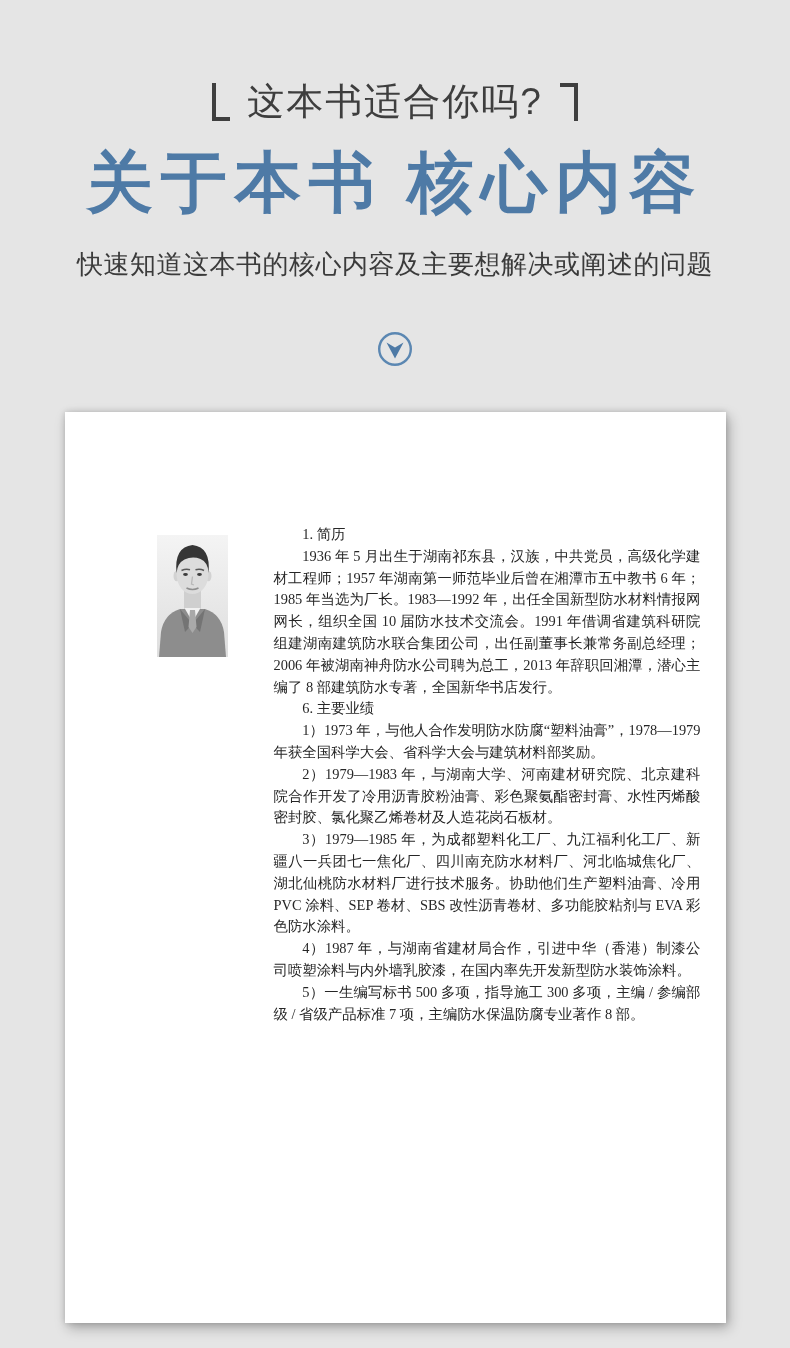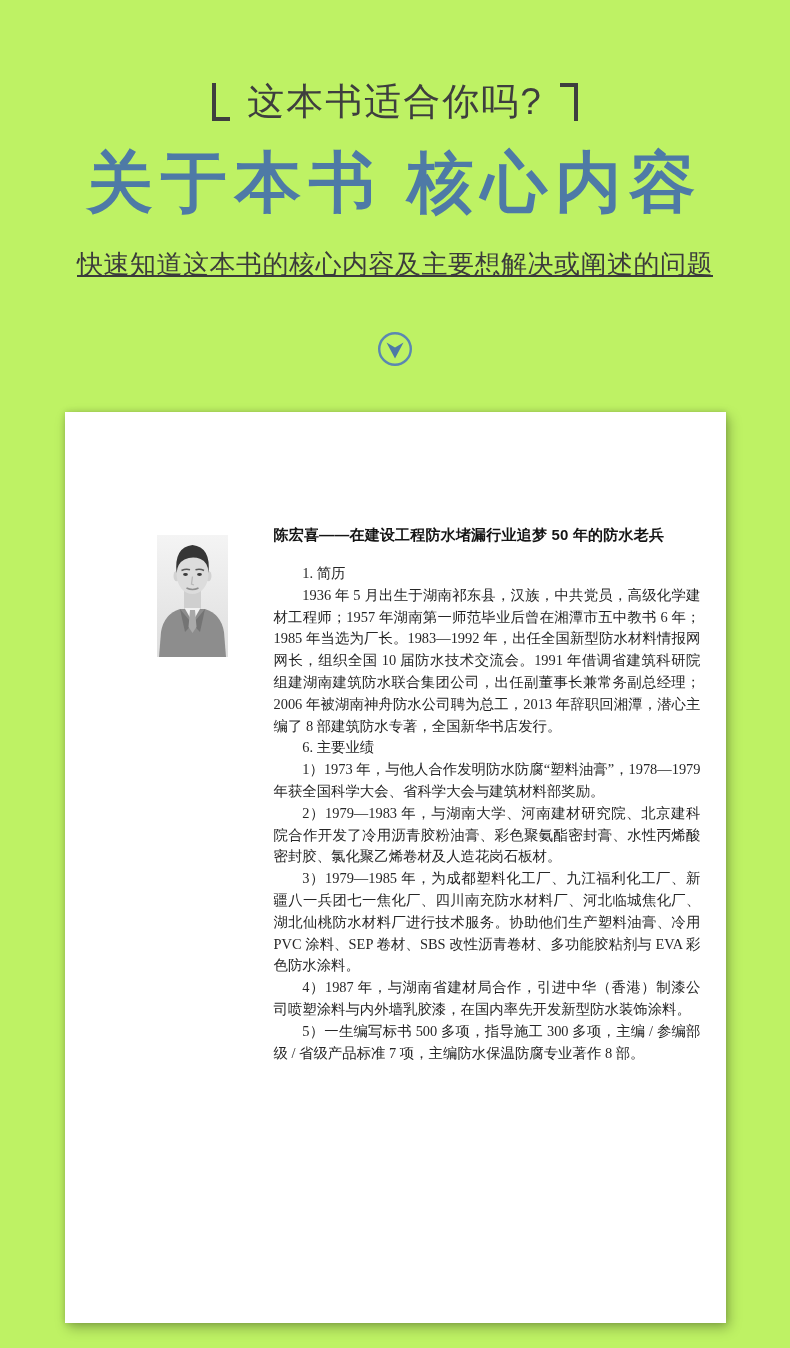--- a/index.html
+++ b/index.html
@@ -1,20 +1,20 @@
 <!DOCTYPE html>
 <html lang="zh"><head>
 <meta charset="utf-8">
 <style>
   html,body{margin:0;padding:0;background:#ffffff;}
   .canvas{
     position:relative;
     width:790px;height:1348px;
     margin:0 auto;
-    background:#bef264;
+    background:#e5e5e5;
     overflow:hidden;
     font-family:"Liberation Sans", sans-serif;
   }
   
   .hdr{width:100%;text-align:center;}
   .bracket-row{
     margin-top:80px;height:44px;
     display:flex;align-items:center;justify-content:center;
   }
   .bracket-title{
@@ -26,21 +26,21 @@
   .bk-right{border-right:4px solid #3f3f3f;border-top:4px solid #3f3f3f;margin-left:17px;}
   .main-title{
     margin-top:26px;
     font-family:"Liberation Serif", serif;
     font-size:66px;line-height:66px;font-weight:bold;
     color:#4e7aa6;letter-spacing:8px;white-space:nowrap;text-align:center;
   }
   .subtitle{
     margin-top:30px;
     font-size:26px;line-height:36px;color:#3b3b3b;
-    letter-spacing:0.5px;white-space:nowrap;text-decoration:underline;
+    letter-spacing:0.5px;white-space:nowrap;
   }
   .chevron-wrap{margin-top:49px;height:36px;display:flex;justify-content:center;}
   
   .page-card{
     position:relative;
     width:661px;height:911px;
     margin:45px auto 0 auto;
     background:#ffffff;
     box-shadow:0 0 6px rgba(0,0,0,0.16), 3px 5px 12px rgba(0,0,0,0.28);
   }
@@ -128,21 +128,20 @@
         <path d="M23,74 L35.5,89 L28,97 Z" fill="#747474"></path>
         <path d="M48,74 L35.5,89 L43,97 Z" fill="#747474"></path>
 
         <path d="M27.5,73 L35.5,87 L43.5,73 Z" fill="#f1f1f1"></path>
 
         <path d="M33,75 L38,75 L39.5,92 L35.5,98 L31.5,92 Z" fill="#a9a9a9"></path>
       </svg>
     </div>
 
     <div class="text-col">
-      <h2 class="page-title">陈宏喜——在建设工程防水堵漏行业追梦 50 年的防水老兵</h2>
 
       <p class="para">1. 简历</p>
       <p class="para">1936 年 5 月出生于湖南祁东县，汉族，中共党员，高级化学建材工程师；1957 年湖南第一师范毕业后曾在湘潭市五中教书 6 年；1985 年当选为厂长。1983—1992 年，出任全国新型防水材料情报网网长，组织全国 10 届防水技术交流会。1991 年借调省建筑科研院组建湖南建筑防水联合集团公司，出任副董事长兼常务副总经理；2006 年被湖南神舟防水公司聘为总工，2013 年辞职回湘潭，潜心主编了 8 部建筑防水专著，全国新华书店发行。</p>
       <p class="para">6. 主要业绩</p>
       <p class="para">1）1973 年，与他人合作发明防水防腐“塑料油膏”，1978—1979 年获全国科学大会、省科学大会与建筑材料部奖励。</p>
       <p class="para">2）1979—1983 年，与湖南大学、河南建材研究院、北京建科院合作开发了冷用沥青胶粉油膏、彩色聚氨酯密封膏、水性丙烯酸密封胶、氯化聚乙烯卷材及人造花岗石板材。</p>
       <p class="para">3）1979—1985 年，为成都塑料化工厂、九江福利化工厂、新疆八一兵团七一焦化厂、四川南充防水材料厂、河北临城焦化厂、湖北仙桃防水材料厂进行技术服务。协助他们生产塑料油膏、冷用 PVC 涂料、SEP 卷材、SBS 改性沥青卷材、多功能胶粘剂与 EVA 彩色防水涂料。</p>
       <p class="para">4）1987 年，与湖南省建材局合作，引进中华（香港）制漆公司喷塑涂料与内外墙乳胶漆，在国内率先开发新型防水装饰涂料。</p>
       <p class="para">5）一生编写标书 500 多项，指导施工 300 多项，主编 / 参编部级 / 省级产品标准 7 项，主编防水保温防腐专业著作 8 部。</p>
     </div>

